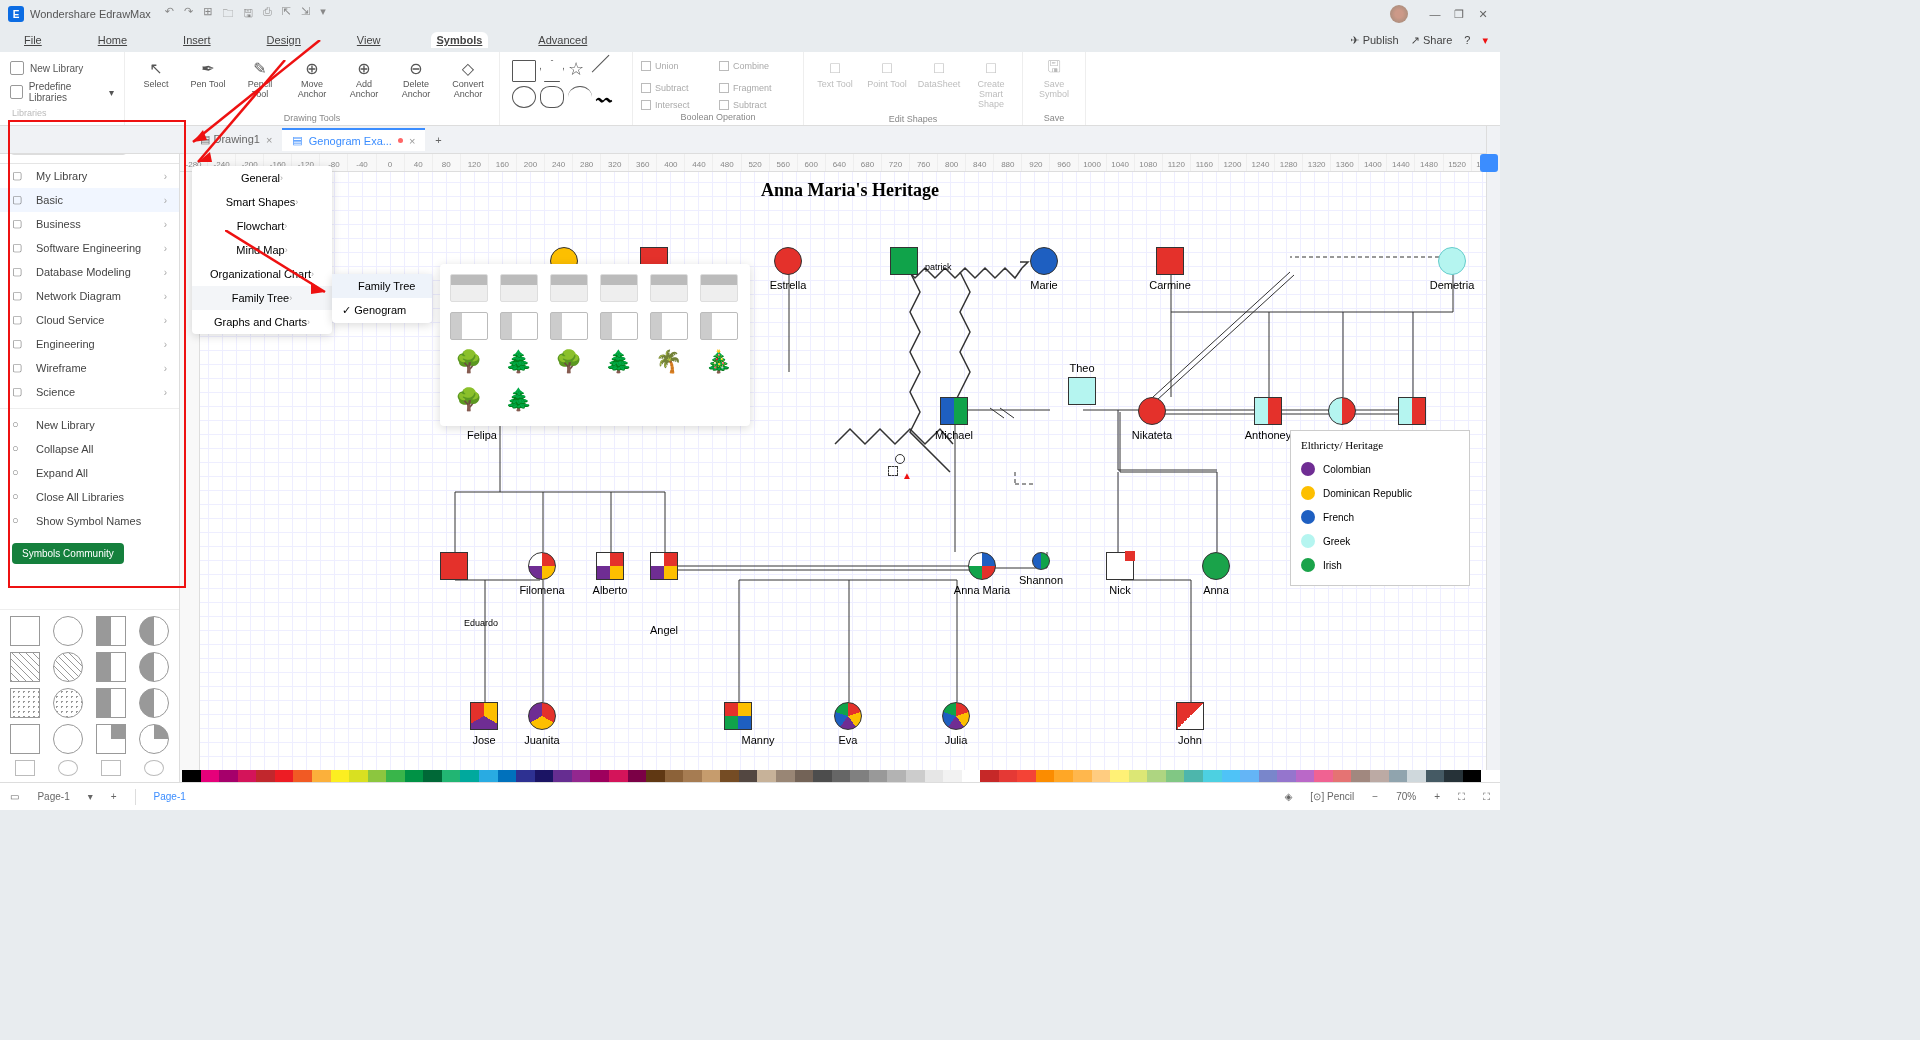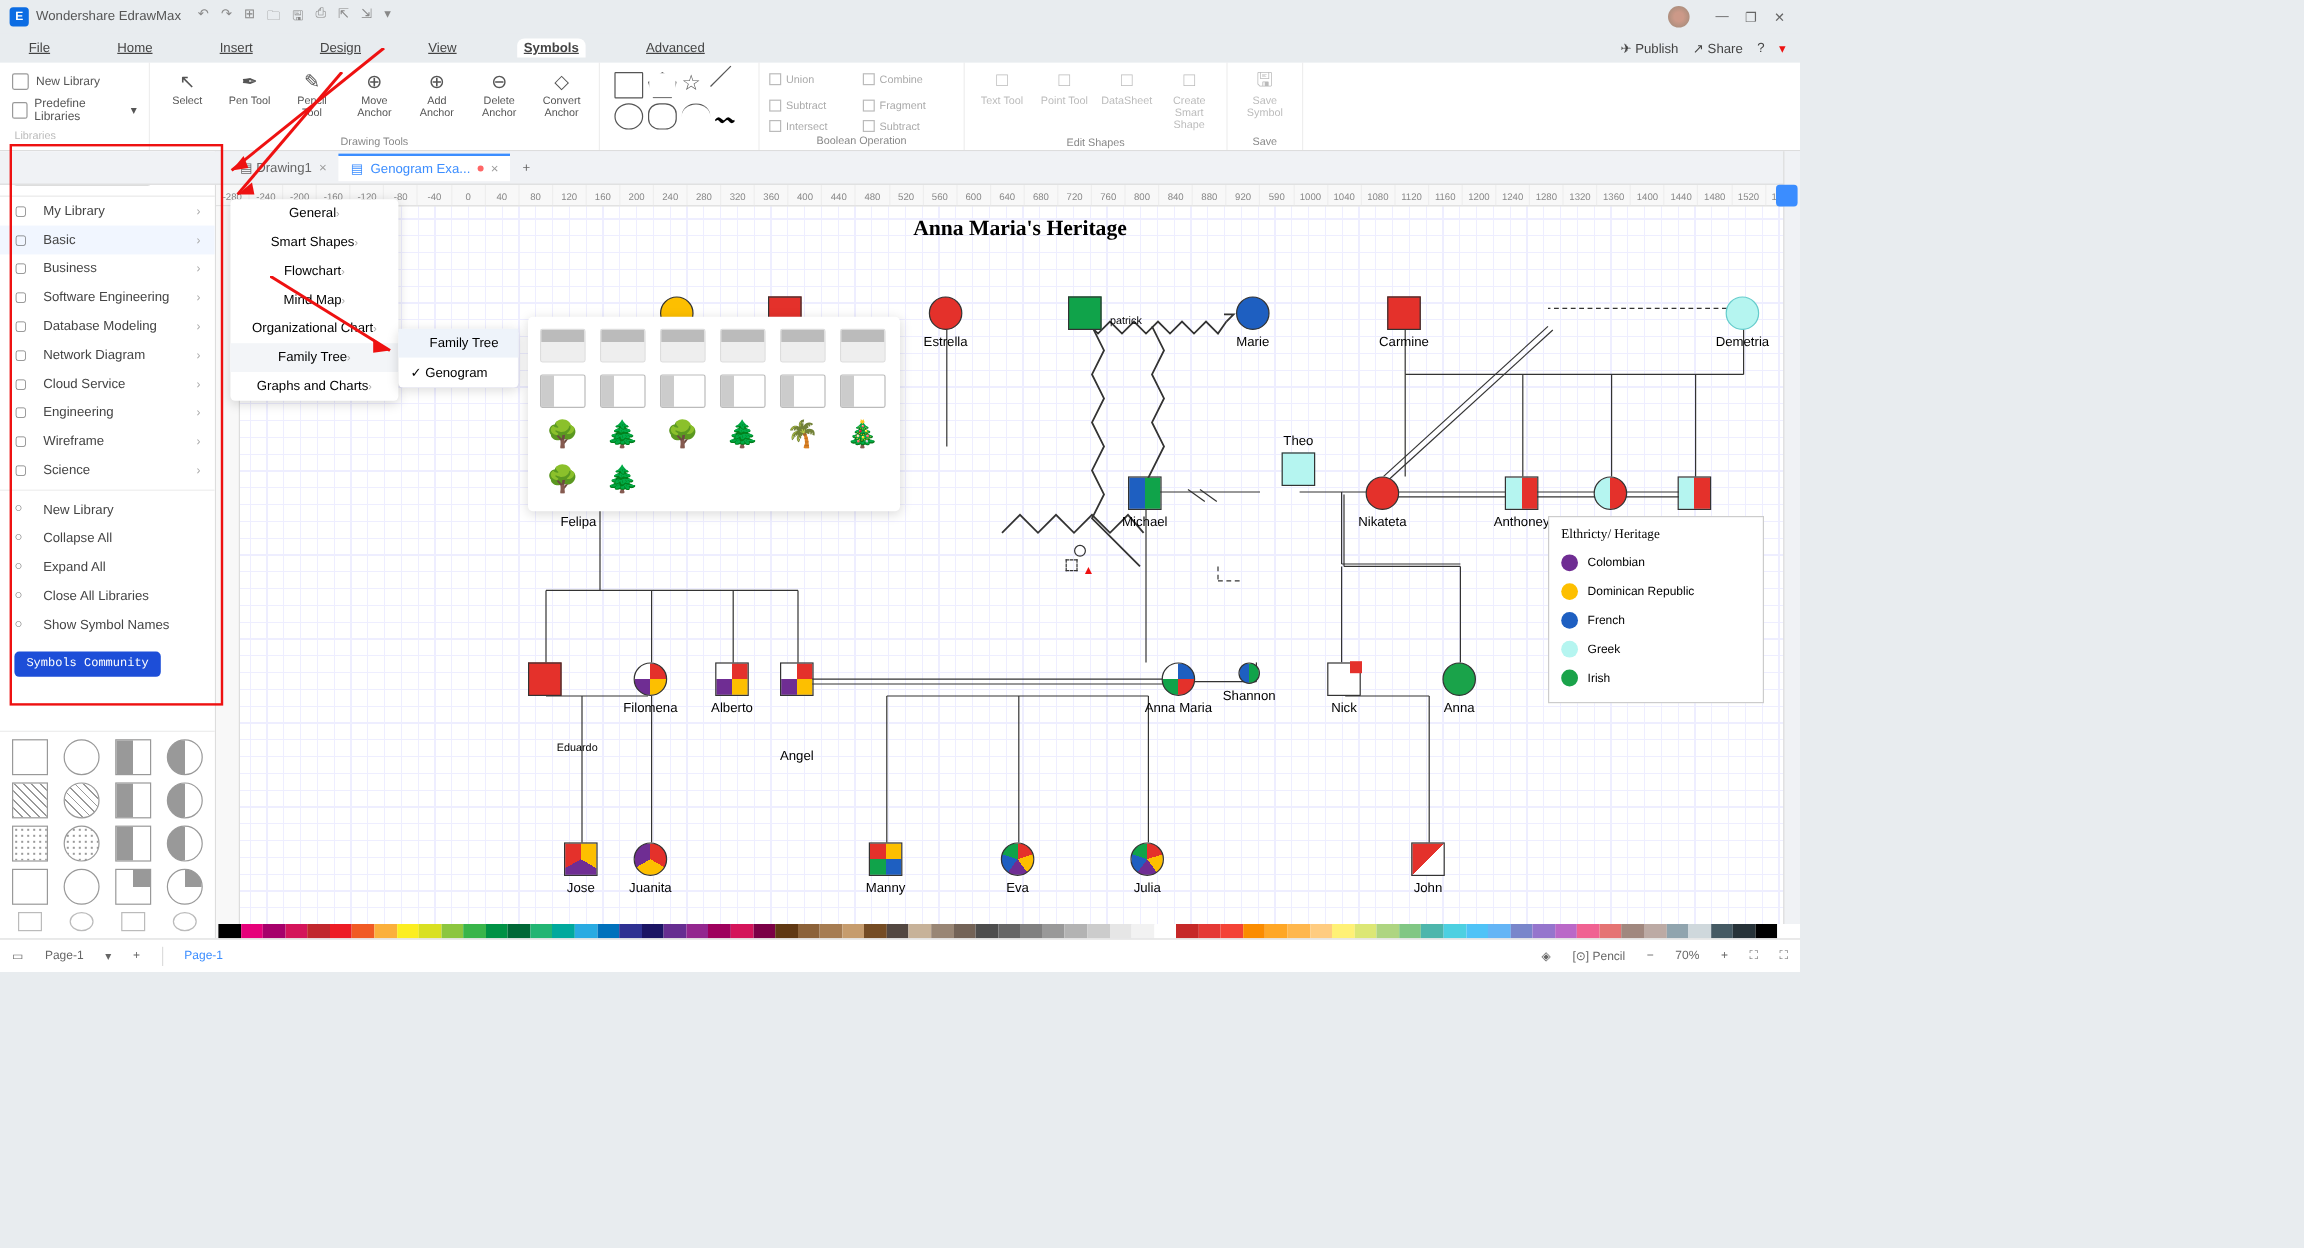--- a/index.html
+++ b/index.html
@@ -49,21 +49,21 @@
 .leftpanel { width: 180px; background: #f0f2f5; border-right: 1px solid #ddd; display: flex; flex-direction: column; }
 .panelhead { display: flex; align-items: center; padding: 8px 10px; background: #fff; border-bottom: 1px solid #e5e5e5; }
 .panelhead .btn { background: #f3f5f8; border: 1px solid #ddd; border-radius: 4px; padding: 3px 8px; font-size: 11px; font-weight: 600; display: flex; align-items: center; gap: 4px; cursor: pointer; }
 .panelhead .coll { margin-left: auto; color: #999; font-size: 12px; cursor: pointer; }
 .symlist { flex: 1 0 auto; background: #fff; font-size: 11px; color: #444; overflow: hidden; }
 .symlist .row { display: flex; align-items: center; padding: 5px 12px; gap: 10px; cursor: pointer; position: relative; }
 .symlist .row .ico { width: 14px; height: 14px; opacity: 0.7; }
 .symlist .row .chev { margin-left: auto; color: #aaa; font-size: 10px; }
 .symlist .row.active { background: #f1f6ff; }
 .symlist .divider { height: 1px; background: #eee; margin: 4px 0; }
-.symlist .commbtn { margin: 10px 12px; background: #1d4ed8; color: #fff; border: none; border-radius: 4px; padding: 5px 10px; font-size: 10px; cursor: pointer; font-family: Liberation Mono, monospace; }
+.symlist .commbtn { margin: 10px 12px; background: #15803d; color: #fff; border: none; border-radius: 4px; padding: 5px 10px; font-size: 10px; cursor: pointer; }
 
 .shapespanel { padding: 6px; background: #fff; border-top: 1px solid #eee; display: grid; grid-template-columns: repeat(4, 1fr); gap: 6px; flex: 1; }
 .shapespanel .sp { width: 30px; height: 30px; border: 1px solid #999; margin: auto; }
 .shapespanel .sp.circ { border-radius: 50%; }
 .shapespanel .sp.hatch { background: repeating-linear-gradient(45deg, #999 0 1px, transparent 1px 5px); }
 .shapespanel .sp.dot { background: radial-gradient(#999 1px, transparent 1px); background-size: 5px 5px; }
 .shapespanel .sp.half { background: linear-gradient(90deg, #999 50%, transparent 50%); }
 .shapespanel .sp.quad { background: conic-gradient(#999 0 25%, transparent 25% 100%); }
 .shapespanel .sp.small { border-color: #bbb; width: 20px; height: 16px; }
 
@@ -444,21 +444,21 @@
         <span>560</span>
         <span>600</span>
         <span>640</span>
         <span>680</span>
         <span>720</span>
         <span>760</span>
         <span>800</span>
         <span>840</span>
         <span>880</span>
         <span>920</span>
-        <span>590</span>
+        <span>960</span>
         <span>1000</span>
         <span>1040</span>
         <span>1080</span>
         <span>1120</span>
         <span>1160</span>
         <span>1200</span>
         <span>1240</span>
         <span>1280</span>
         <span>1320</span>
         <span>1360</span>
@@ -614,21 +614,21 @@
           <div class="lbl" style="top: 31px;">Anna</div>
         </div>
         <div class="node" style="left: 264px; top: 446px; font-size: 9px;">Eduardo</div>
         <div class="node" style="left: 270px; top: 530px; width: 28px; height: 28px;border:1.5px solid #333;background:conic-gradient(#fdbf00 0deg 120deg,#6f2d93 120deg 240deg,#e4312b 240deg 360deg);">
           <div class="lbl" style="top: 31px;">Jose</div>
         </div>
         <div class="node" style="left: 328px; top: 530px; width: 28px; height: 28px;border:1.5px solid #333;border-radius:50%;background:conic-gradient(#e4312b 0deg 120deg,#fdbf00 120deg 240deg,#6f2d93 240deg 360deg);">
           <div class="lbl" style="top: 31px;">Juanita</div>
         </div>
         <div class="node" style="left: 524px; top: 530px; width: 28px; height: 28px;border:1.5px solid #333;background:conic-gradient(#fdbf00 0deg 90deg,#1e5fc1 90deg 180deg,#10a34a 180deg 270deg,#e4312b 270deg 360deg);">
-          <div class="lbl" style="top: 31px;">Manny</div>
+          <div class="lbl" style="top: 31px; margin-left: 20px;">Manny</div>
         </div>
         <div class="node" style="left: 634px; top: 530px; width: 28px; height: 28px;border:1.5px solid #333;border-radius:50%;background:conic-gradient(#e4312b 0deg 72deg,#fdbf00 72deg 144deg,#6f2d93 144deg 216deg,#1e5fc1 216deg 288deg,#10a34a 288deg 360deg);">
           <div class="lbl" style="top: 31px;">Eva</div>
         </div>
         <div class="node" style="left: 742px; top: 530px; width: 28px; height: 28px;border:1.5px solid #333;border-radius:50%;background:conic-gradient(#e4312b 0deg 72deg,#fdbf00 72deg 144deg,#6f2d93 144deg 216deg,#1e5fc1 216deg 288deg,#10a34a 288deg 360deg);">
           <div class="lbl" style="top: 31px;">Julia</div>
         </div>
         <div class="node" style="left: 976px; top: 530px; width: 28px; height: 28px;border:1.5px solid #333;background:linear-gradient(135deg,#e4312b 50%,#fff 50%);">
           <div class="lbl" style="top: 31px;">John</div>
         </div>

